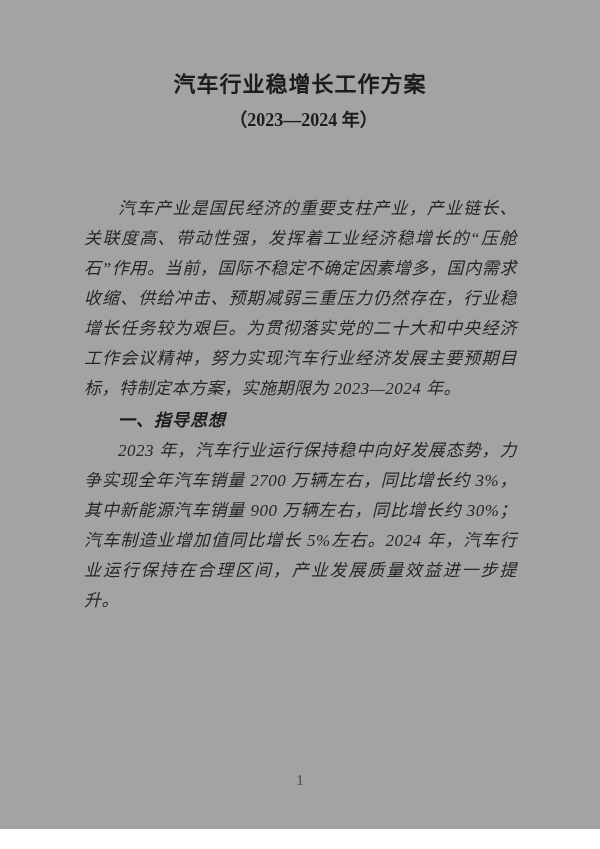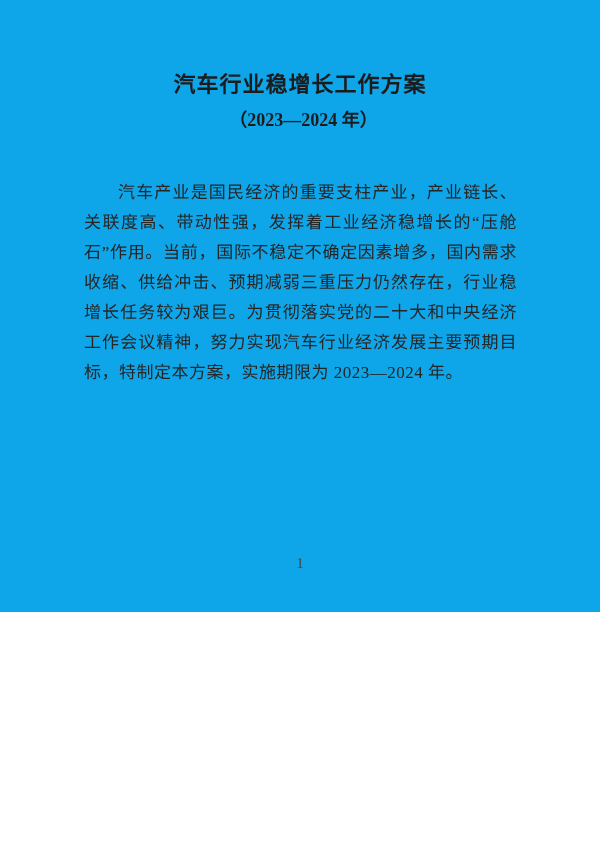--- a/index.html
+++ b/index.html
@@ -3,23 +3,23 @@
 <meta charset="utf-8">
 <style>
   html, body {
     margin: 0;
     padding: 0;
     background: #ffffff;
   }
   .page {
     position: relative;
     width: 600px;
-    height: 612px;
+    height: 829px;
     margin: 0 auto;
-    background: #0ea5e9;
+    background: #a3a3a3;
     color: #222222;
     font-family: "Liberation Serif", "DejaVu Serif", serif;
     overflow: hidden;
     box-sizing: border-box;
   }
   .doc-title {
     margin: 70px 0 0 0;
     text-align: center;
     font-size: 22px;
     line-height: 30px;
@@ -30,21 +30,22 @@
   .doc-subtitle {
     margin: 8px 0 0 0;
     text-align: center;
     font-size: 18px;
     line-height: 24px;
     font-weight: bold;
     color: #1c1c1c;
     padding-left: 7px;
   }
   .content {
-    margin: 46px 83px 0 84px;
+    margin: 62px 83px 0 84px;
+    font-style: italic;
   }
   .body-text {
     margin: 0;
     font-size: 17px;
     line-height: 30px;
     text-align: justify;
     text-justify: inter-character;
     text-indent: 2em;
     letter-spacing: 0.5px;
     color: #262626;
@@ -76,21 +77,23 @@
 <div class="page">
 
   <h1 class="doc-title">汽车行业稳增长工作方案</h1>
 
   <div class="doc-subtitle">（2023—2024 年）</div>
 
   <div class="content">
 
     <p class="body-text">汽车产业是国民经济的重要支柱产业，产业链长、关联度高、带动性强，发挥着工业经济稳增长的“压舱石”作用。当前，国际不稳定不确定因素增多，国内需求收缩、供给冲击、预期减弱三重压力仍然存在，行业稳增长任务较为艰巨。为贯彻落实党的二十大和中央经济工作会议精神，努力实现汽车行业经济发展主要预期目标，特制定本方案，实施期限为 2023—2024 年。</p>
 
+    <h2 class="section-heading">一、指导思想</h2>
 
+    <p class="body-text">2023 年，汽车行业运行保持稳中向好发展态势，力争实现全年汽车销量 2700 万辆左右，同比增长约 3%，其中新能源汽车销量 900 万辆左右，同比增长约 30%；汽车制造业增加值同比增长 5%左右。2024 年，汽车行业运行保持在合理区间，产业发展质量效益进一步提升。</p>
 
     <p class="body-text"></p>
 
   </div>
 
   <div class="page-number">1</div>
 
 </div>
 
 </body></html>

